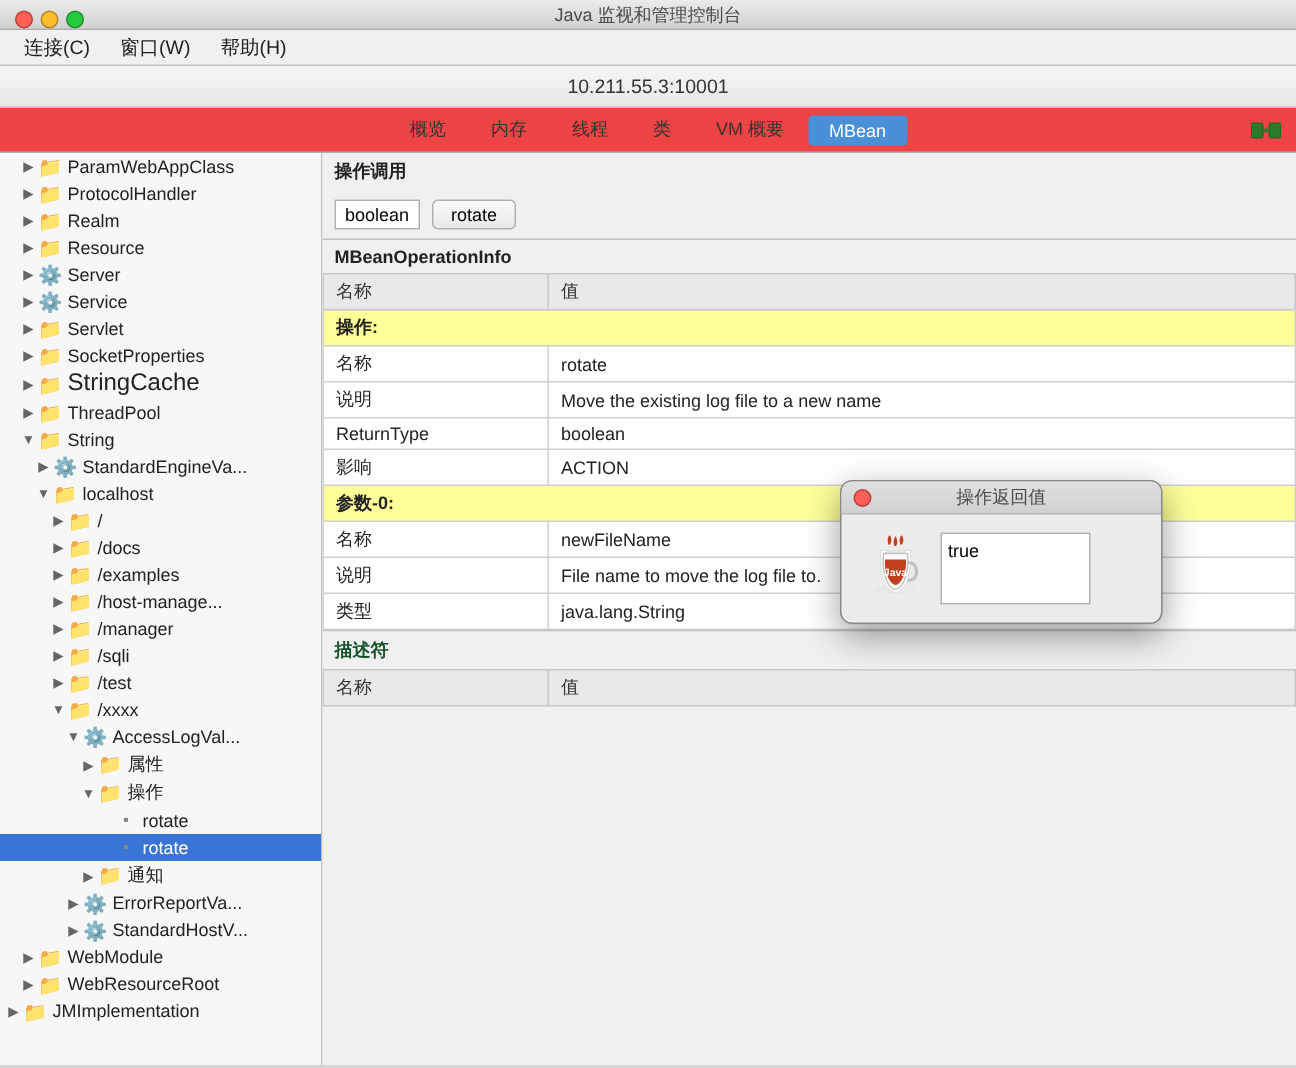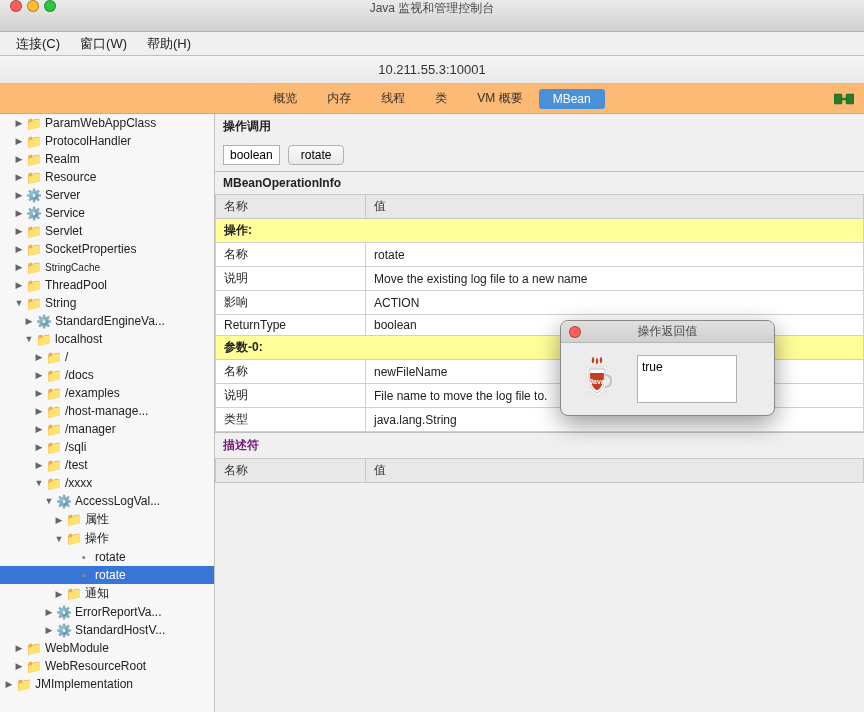--- a/index.html
+++ b/index.html
@@ -8,23 +8,23 @@
       font-size: 12px;
       background: #d6d6d6;
       width: 864px;
       height: 712px;
       overflow: hidden;
     }
 
     
     .title-bar {
       background: linear-gradient(to bottom, #ebebeb, #d0d0d0);
-      height: 32px;
-      display: flex;
-      align-items: flex-start;
+      height: 20px;
+      display: flex;
+      align-items: flex-end;
       justify-content: center;
       border-bottom: 1px solid #b0b0b0;
       position: relative;
     }
     .title-bar-buttons {
       position: absolute;
       left: 10px;
       display: flex;
       gap: 5px;
     }
@@ -68,21 +68,21 @@
       display: flex;
       align-items: center;
       justify-content: center;
       border-bottom: 1px solid #c0c0c0;
       font-size: 13px;
       color: #333;
     }
 
     
     .tab-bar {
-      background: #fdba74;
+      background: #ef4444;
       height: 30px;
       display: flex;
       align-items: center;
       justify-content: center;
       gap: 2px;
       border-bottom: 1px solid #b0b0b0;
       padding: 4px 0;
       position: relative;
     }
     .tab {
@@ -237,21 +237,21 @@
 
     
     .describe-section {
       border-top: 1px solid #c0c0c0;
     }
     .describe-header {
       font-size: 12px;
       font-weight: bold;
       padding: 4px 8px;
       background: #f0f0f0;
-      color: #701a75;
+      color: #14532d;
     }
 
     
     .dialog-overlay {
       position: fixed;
       top: 0; left: 0; right: 0; bottom: 0;
       z-index: 100;
       pointer-events: none;
     }
     .dialog {
@@ -286,21 +286,21 @@
       cursor: pointer;
     }
     .dialog-title {
       font-size: 12px;
       color: #4a4a4a;
     }
     .dialog-body {
       display: flex;
       align-items: center;
       padding: 12px;
-      gap: 16px;
+      gap: 6px;
     }
     .dialog-java-icon {
       width: 48px;
       height: 48px;
       display: flex;
       align-items: center;
       justify-content: center;
       flex-shrink: 0;
     }
     .dialog-result {
@@ -431,21 +431,21 @@
           <span class="tree-icon">
             <span class="folder-icon" style="font-size:13px">📁</span>
           </span>
           <span style="font-size: 12px;">SocketProperties</span>
         </div>
         <div class="tree-node" style="padding-left: 12px;">
           <span class="tree-arrow">▶</span>
           <span class="tree-icon">
             <span class="folder-icon" style="font-size:13px">📁</span>
           </span>
-          <span style="font-size: 10px;">StringCache</span>
+          <span style="font-size: 16px;">StringCache</span>
         </div>
         <div class="tree-node" style="padding-left: 12px;">
           <span class="tree-arrow">▶</span>
           <span class="tree-icon">
             <span class="folder-icon" style="font-size:13px">📁</span>
           </span>
           <span style="font-size: 12px;">ThreadPool</span>
         </div>
         <div class="tree-node" style="padding-left: 12px;">
           <span class="tree-arrow">▼</span>
@@ -629,26 +629,26 @@
             </tr>
             <tr class="">
               <td>名称</td>
               <td>rotate</td>
             </tr>
             <tr class="">
               <td>说明</td>
               <td>Move the existing log file to a new name</td>
             </tr>
             <tr class="">
+              <td>ReturnType</td>
+              <td>boolean</td>
+            </tr>
+            <tr class="">
               <td>影响</td>
               <td>ACTION</td>
-            </tr>
-            <tr class="">
-              <td>ReturnType</td>
-              <td>boolean</td>
             </tr>
             <tr class="row-highlight">
               <td colspan="2">参数-0:</td>
             </tr>
             <tr class="">
               <td>名称</td>
               <td>newFileName</td>
             </tr>
             <tr class="">
               <td>说明</td>

